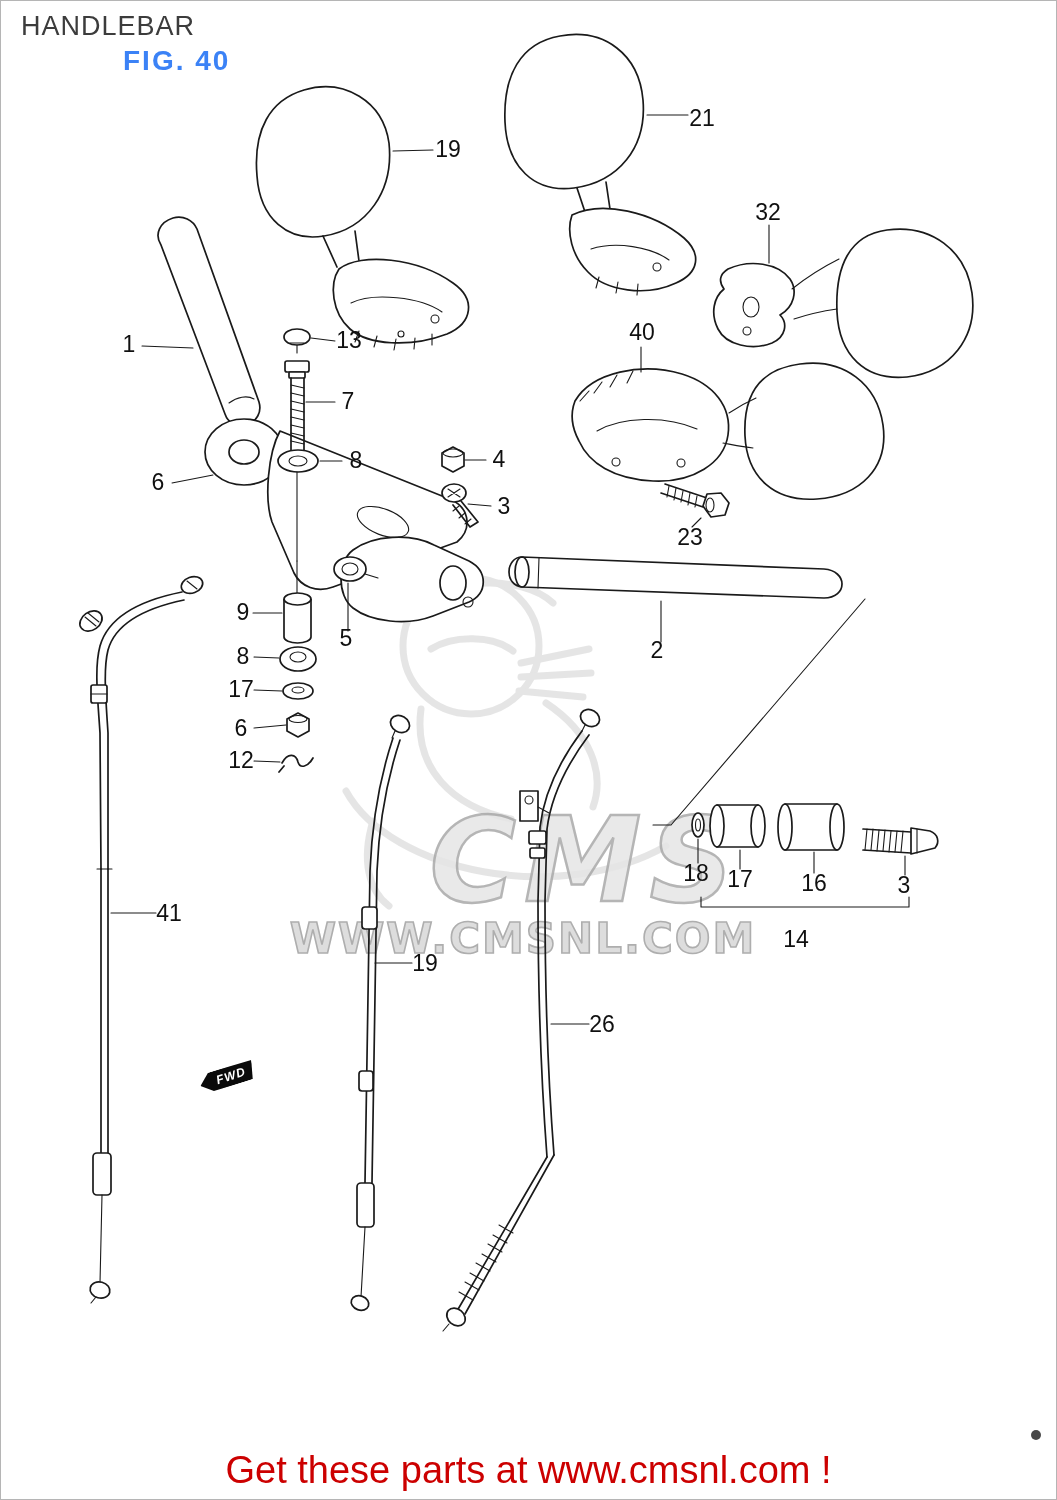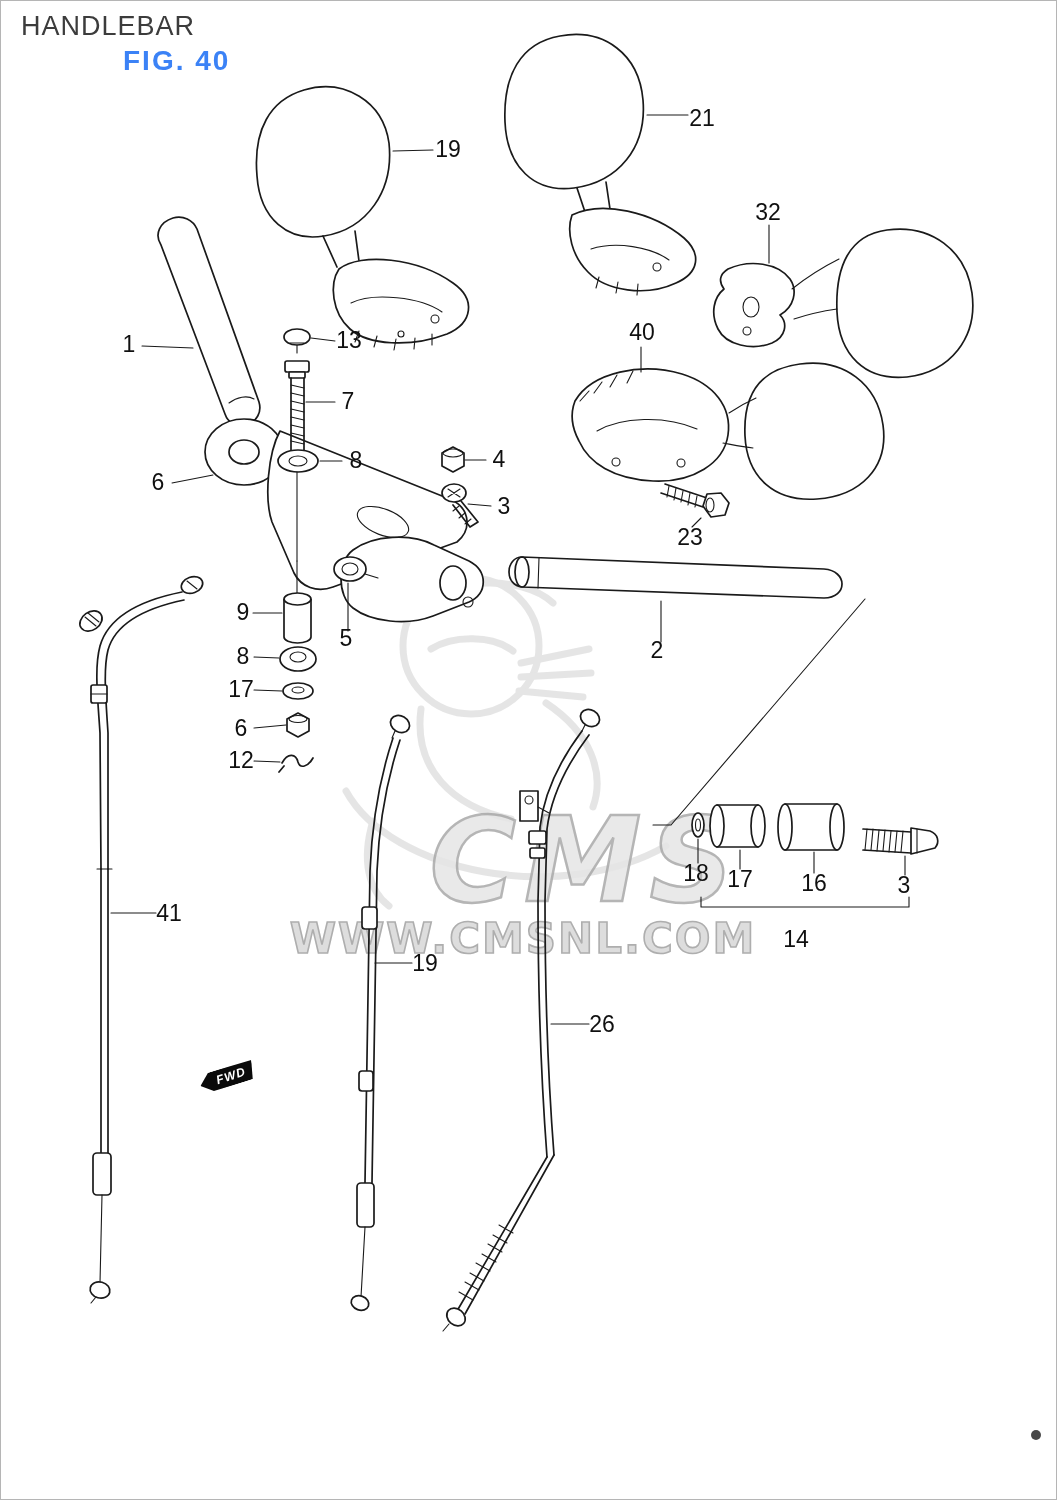--- a/index.html
+++ b/index.html
@@ -272,14 +272,15 @@
   <div class="callout" style="left:641px;top:331px">40</div>
   <div class="callout" style="left:701px;top:117px">21</div>
   <div class="callout" style="left:767px;top:211px">32</div>
   <div class="callout" style="left:689px;top:536px">23</div>
   <div class="callout" style="left:424px;top:962px">19</div>
   <div class="callout" style="left:168px;top:912px">41</div>
   <div class="callout" style="left:601px;top:1023px">26</div>
 
   <div class="fwd">FWD</div>
 
+  <div class="footer" style="color: rgb(204, 0, 0);">Get these parts at www.cmsnl.com !</div>
 
 </div>
 
 </body></html>

